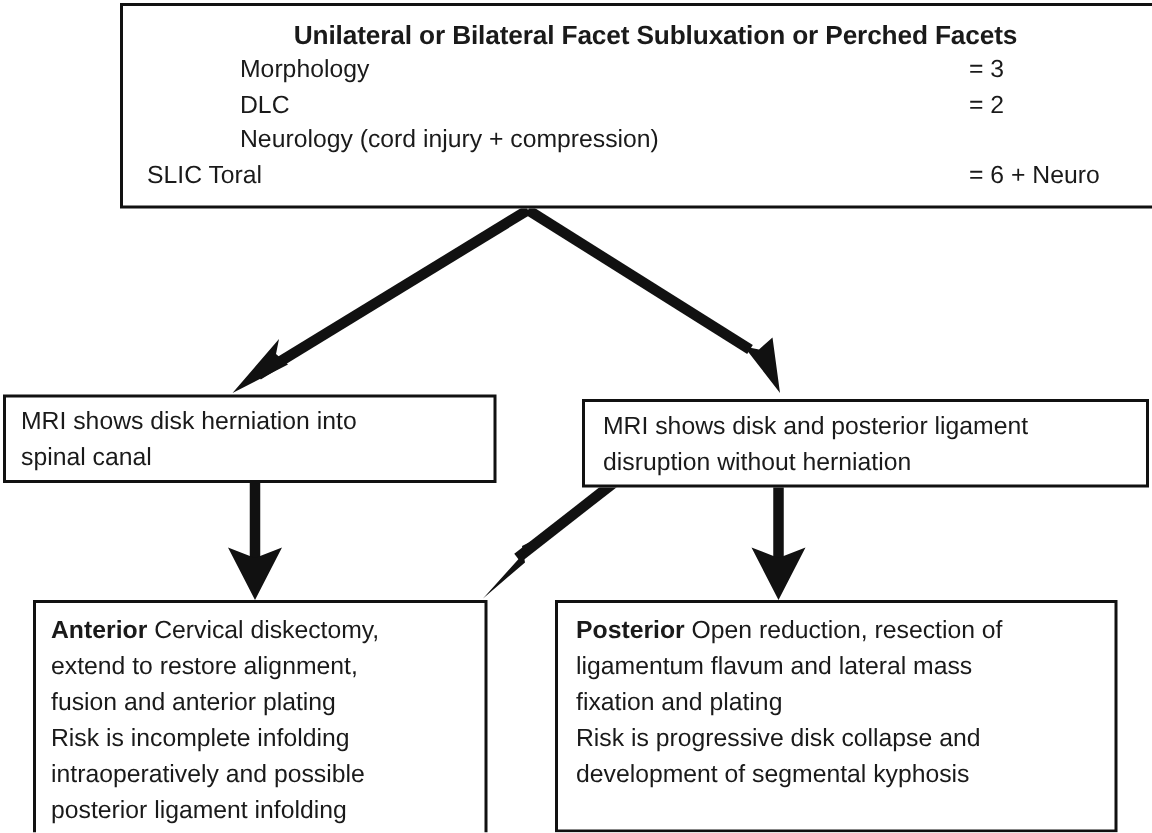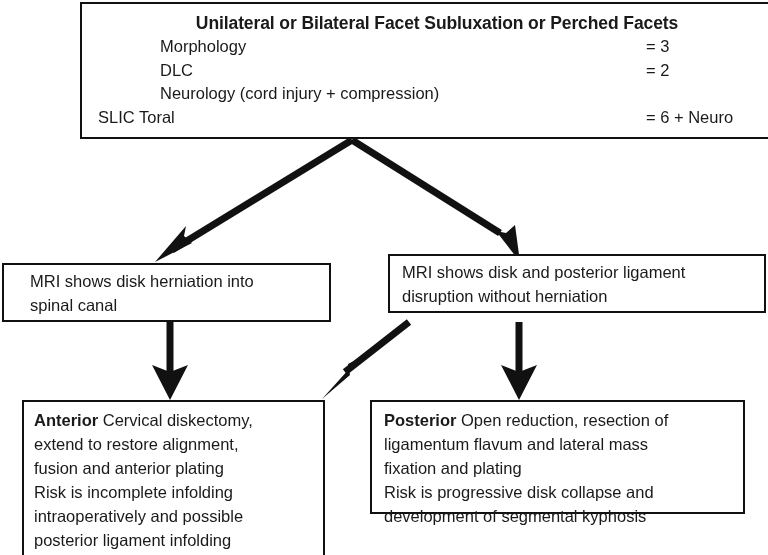--- a/index.html
+++ b/index.html
@@ -63,25 +63,25 @@
     text-align: left;
   }
   .score-row.indent .label { padding-left: 62px; }
 
   
   #mid-left-box {
     left: 2px;
     top: 263px;
     width: 329px;
     height: 59px;
-    padding: 5px 8px 5px 26px;
+    padding: 5px 8px 5px 10px;
   }
   #mid-right-box {
     left: 388px;
-    top: 254px;
+    top: 266px;
     width: 378px;
     height: 59px;
     padding: 5px 8px 5px 12px;
   }
   .mid-text {
     font-size: 16.5px;
     line-height: 23.5px;
   }
 
   
@@ -89,21 +89,21 @@
     left: 22px;
     top: 400px;
     width: 303px;
     height: 180px;
     padding: 6px 6px 2px 10px;
   }
   #bot-right-box {
     left: 370px;
     top: 400px;
     width: 375px;
-    height: 114px;
+    height: 155px;
     padding: 6px 6px 2px 12px;
   }
   .bot-text {
     font-size: 16.5px;
     line-height: 24px;
   }
   .bot-text b { font-weight: bold; }
   .bot-line { white-space: nowrap; }
 </style>
 </head>

